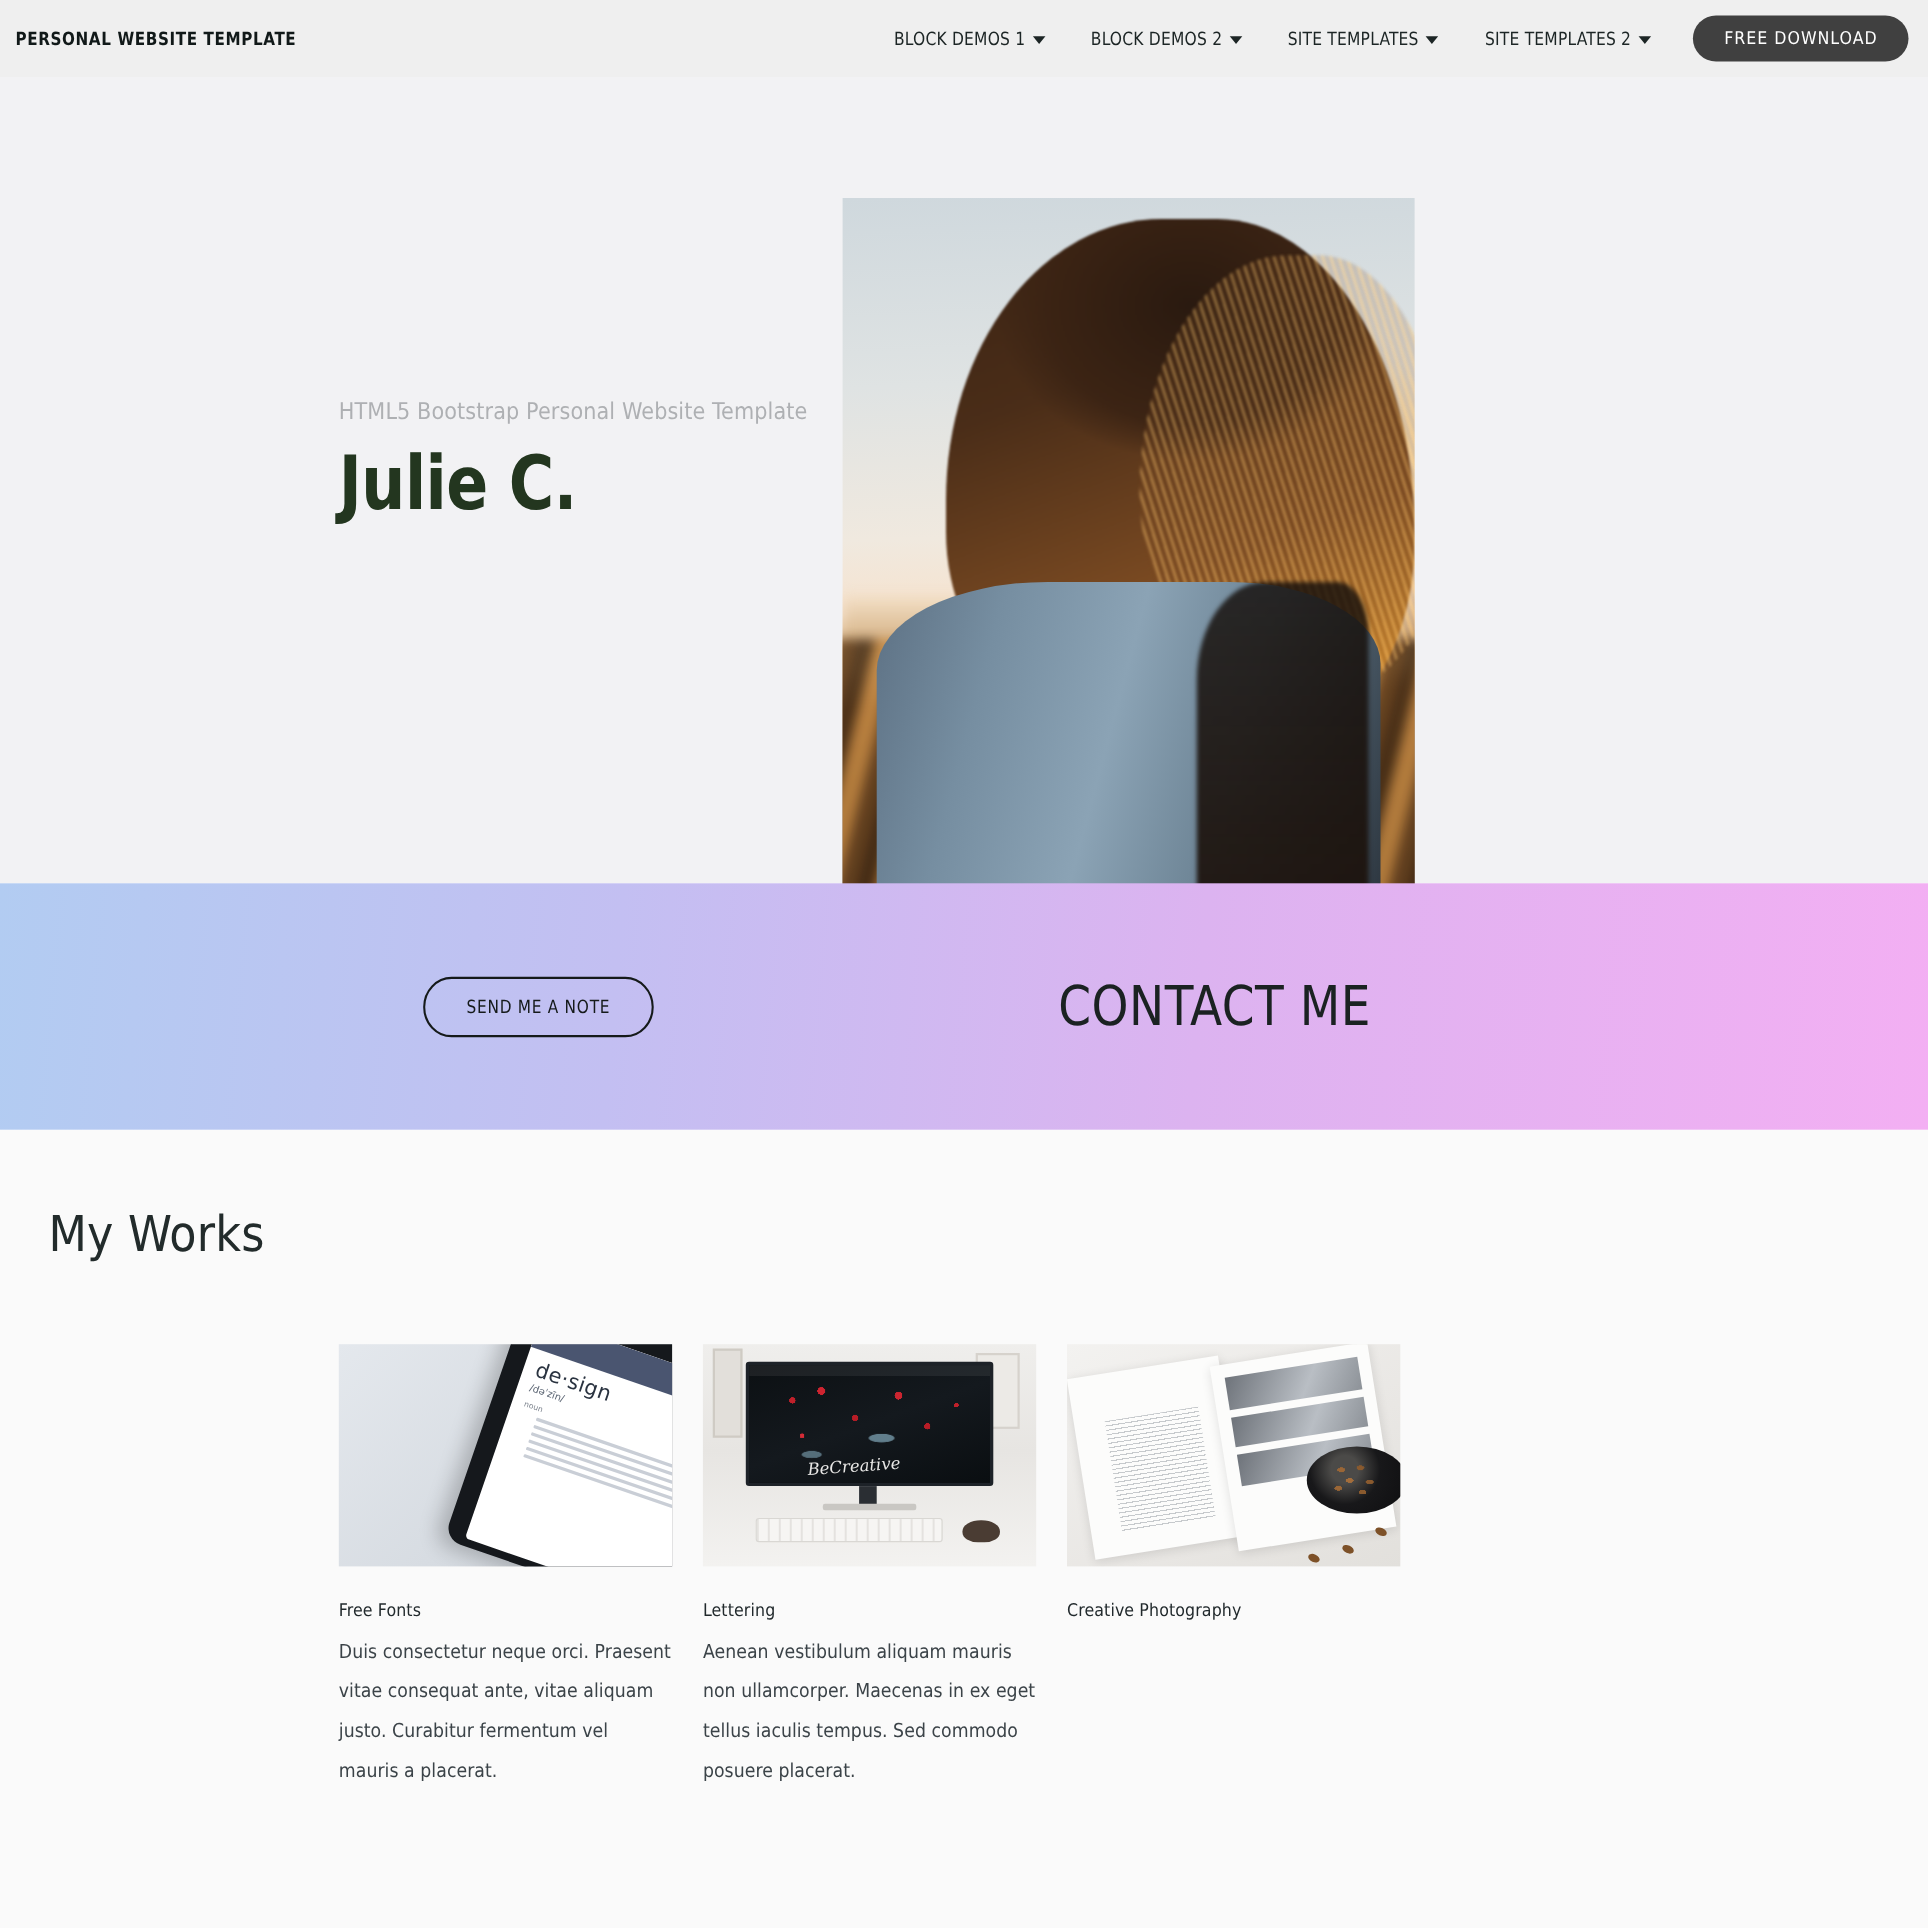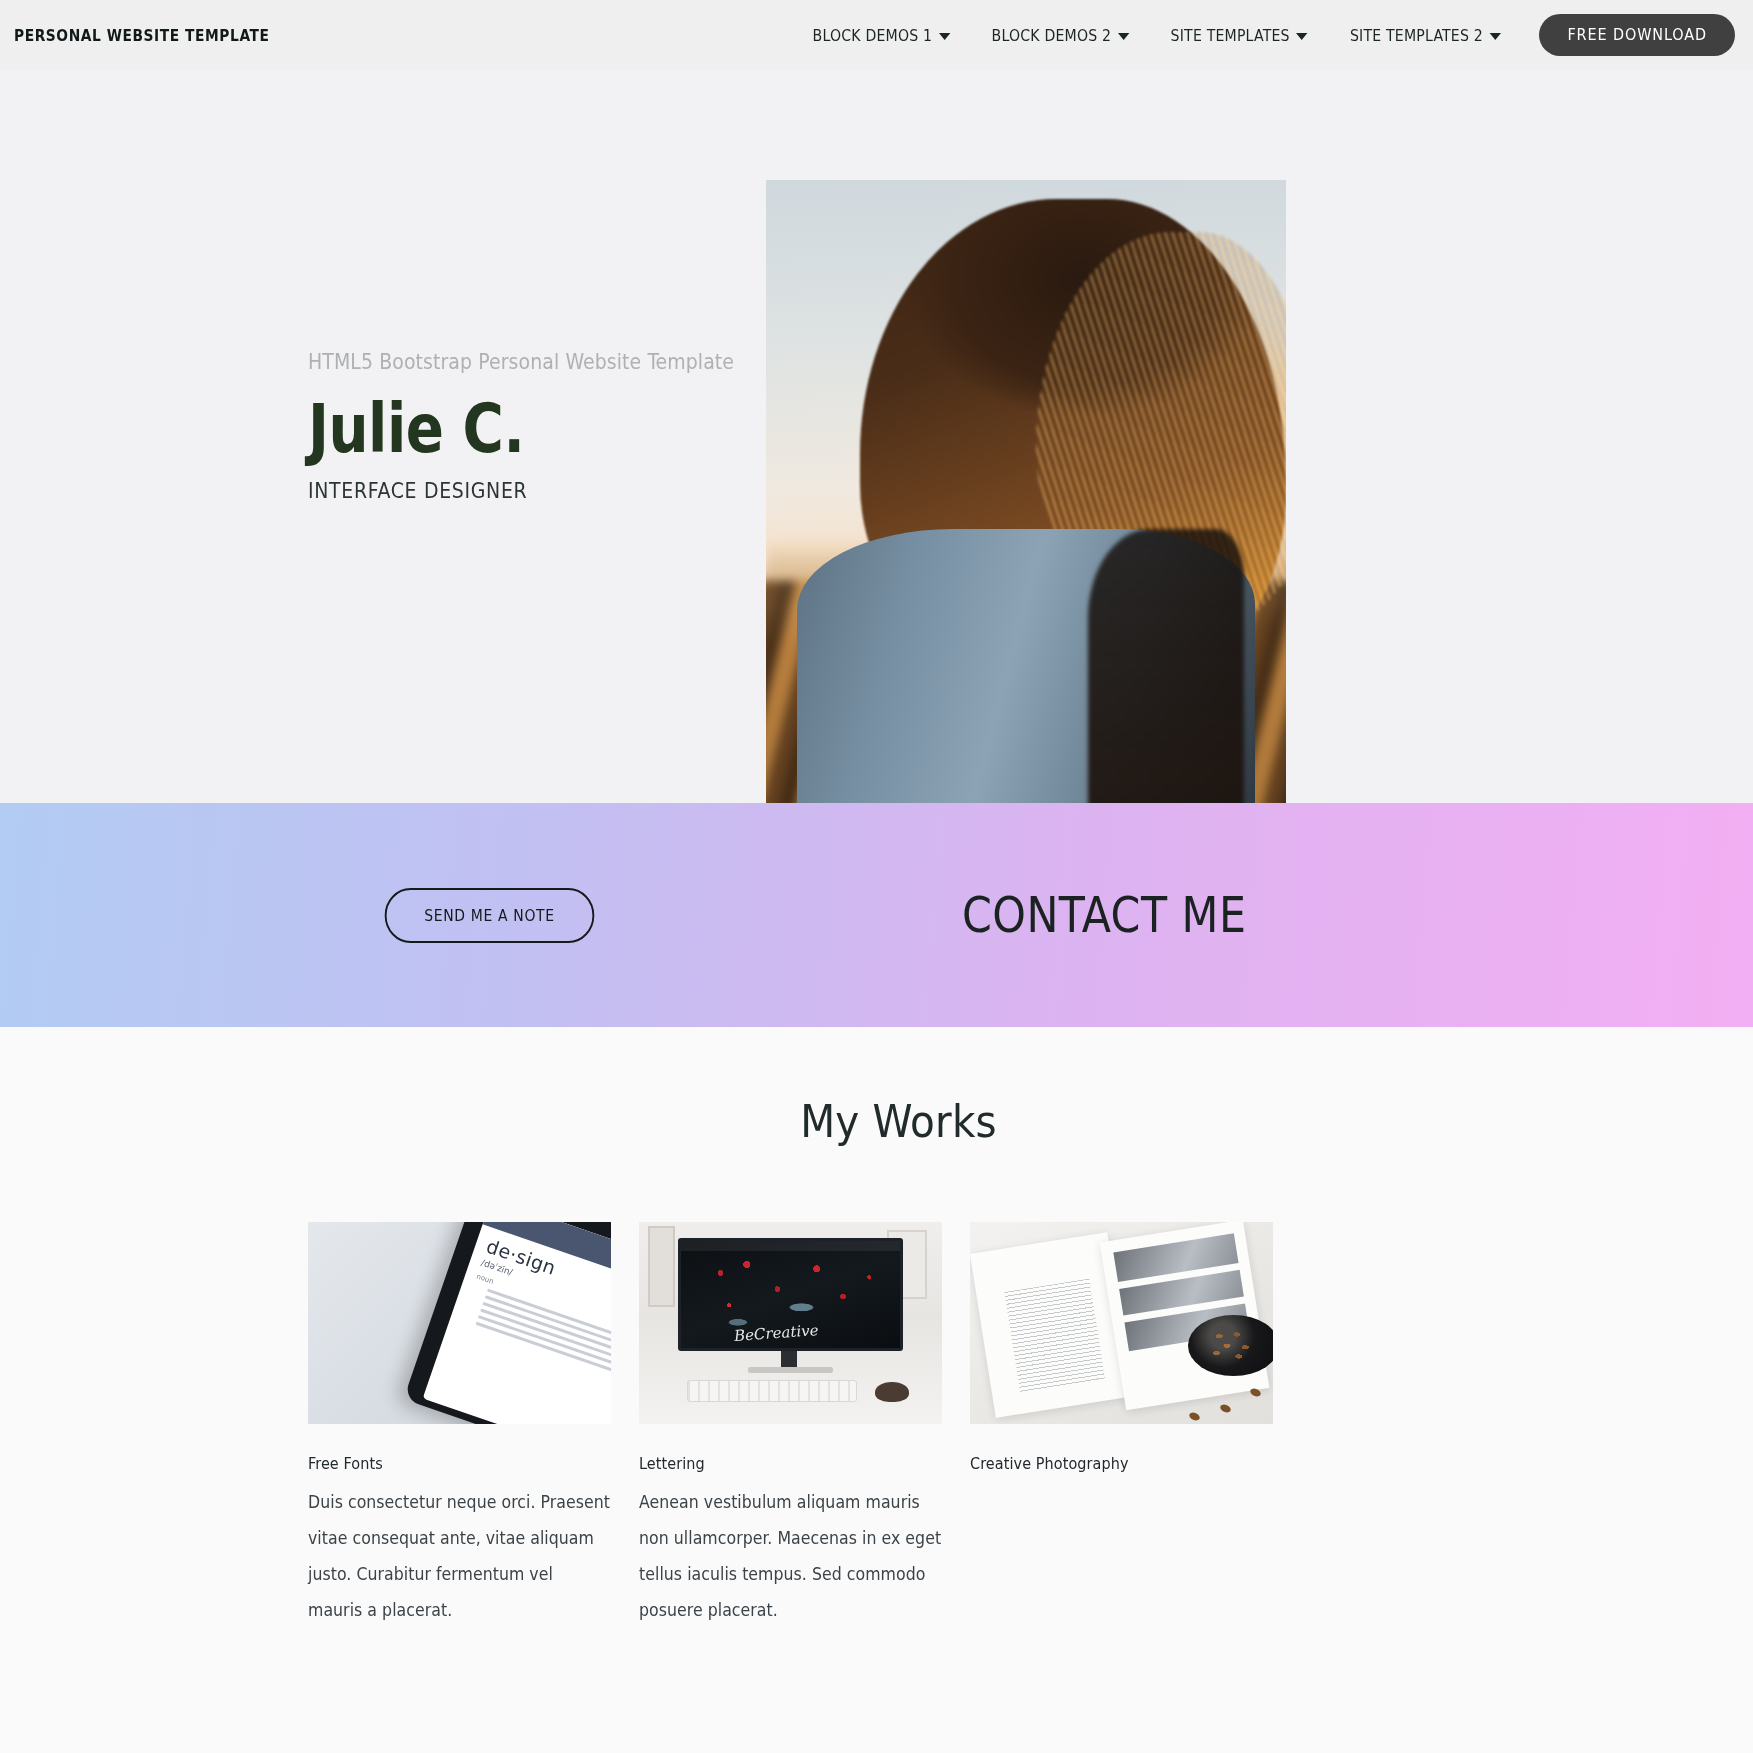--- a/index.html
+++ b/index.html
@@ -270,21 +270,21 @@
   }
 
   
   .works {
     background: #fafafa;
     padding-top: 68px;
     height: calc(1753px - 70px - 733px - 188px);
   }
 
   .works-title {
-    text-align: center;
+    text-align: left;
     font-family: "DejaVu Sans Condensed", "Liberation Sans Narrow", "Liberation Sans", sans-serif;
     font-weight: 300;
     font-size: 45px;
     color: #222b2b;
     letter-spacing: 0.2px;
     margin-bottom: 74px;
     padding-left: 44px;
   }
 
   .works-grid {
@@ -570,21 +570,20 @@
       <span class="caret"></span>
     </div>
     <button class="btn-download">FREE DOWNLOAD</button>
   </nav>
 </header>
 
 <section class="hero">
   <div class="hero-left">
     <div class="hero-kicker">HTML5 Bootstrap Personal Website Template</div>
     <h1 class="hero-name">Julie C.</h1>
-    <div class="hero-role">INTERFACE DESIGNER</div>
   </div>
 
   <div class="hero-right">
     <div class="photo-hero">
       <div class="glow"></div>
       <div class="sea"></div>
       <div class="ridge"></div>
       <div class="hair"></div>
       <div class="hair-strands"></div>
       <div class="jacket"></div>

